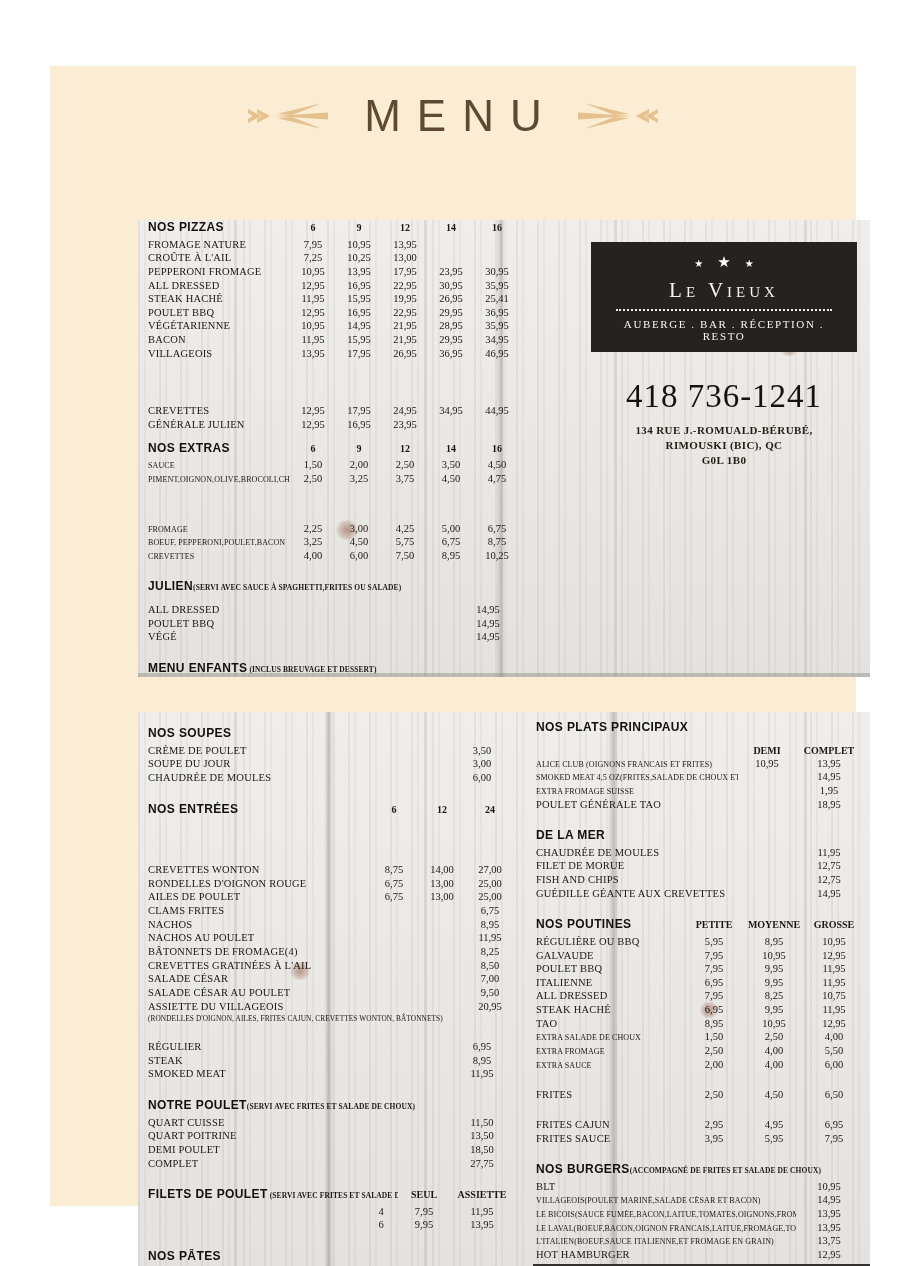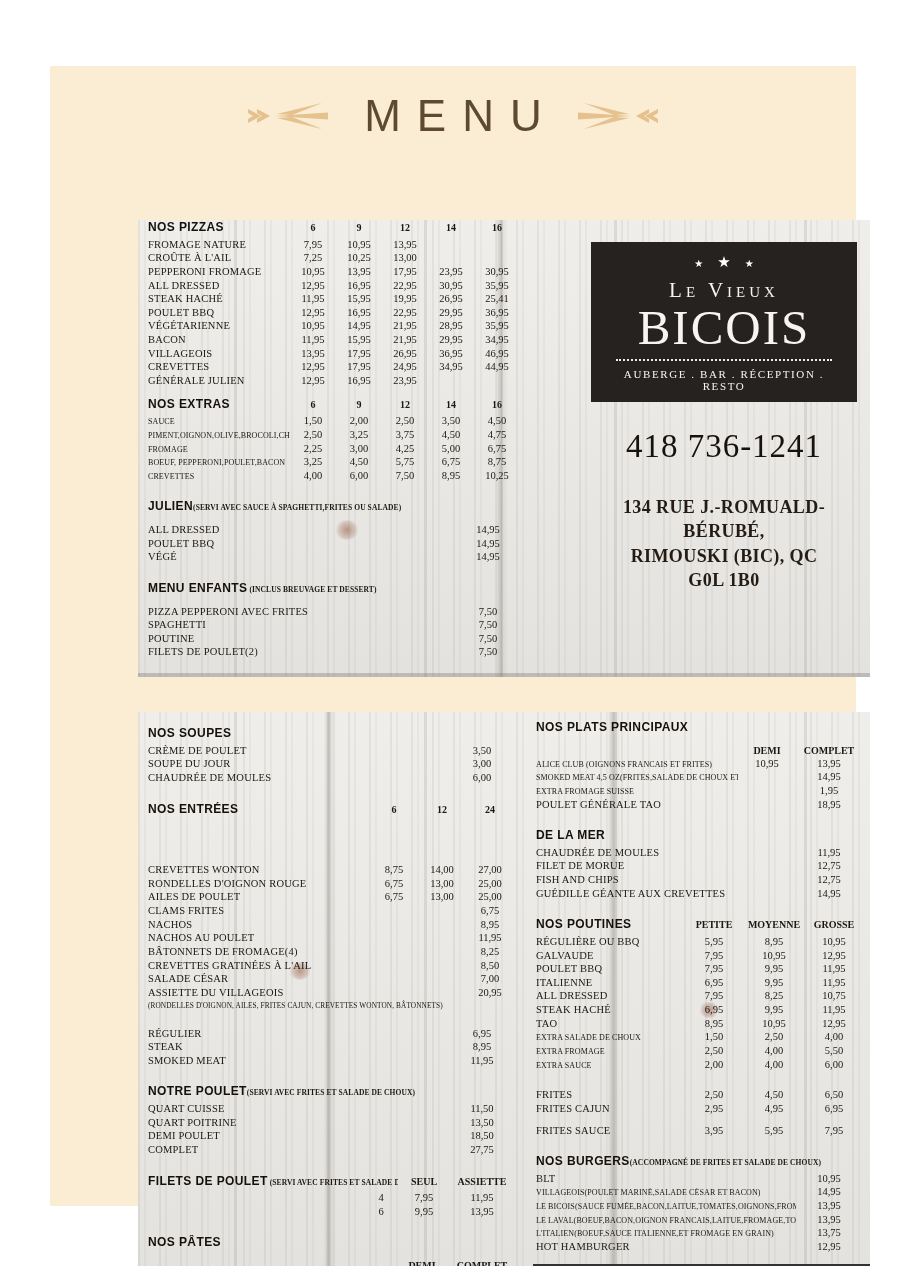--- a/index.html
+++ b/index.html
@@ -47,21 +47,21 @@
   
   .logo-box{background:#262220;color:#f7f5f2;padding:12px 10px 10px;width:246px;margin:0 auto;}
   .logo-stars{line-height:1;}
   .logo-stars .s{color:#ffffff;font-size:10px;margin:0 7px;}
   .logo-stars .s.big{font-size:15px;}
   .logo-top{font-size:21px;letter-spacing:4px;margin-top:8px;}
   .logo-main{font-size:49px;letter-spacing:2px;line-height:1.02;}
   .logo-dots{border-top:2px dotted #f1efec;width:88%;margin:6px auto 7px;}
   .logo-tag{font-size:11px;letter-spacing:1.6px;}
   .phone{font-size:33px;letter-spacing:1px;margin-top:26px;color:#17120d;}
-  .address{margin-top:30px;font-size:18px;font-weight:bold;letter-spacing:0.4px;line-height:1.35;color:#241c14;}
+  .address{margin-top:8px;font-size:11px;font-weight:bold;letter-spacing:0.4px;line-height:1.35;color:#241c14;}
 </style>
 </head>
 <body>
 
 <div id="stage">
   <div id="sheet">
 
     <div class="title-row">
       <svg class="orn left" width="86" height="30" viewBox="0 0 86 30">
         <g fill="#e4c18d" stroke="none">
@@ -169,21 +169,21 @@
               <div class="cell" style="width: 46px;">13,95</div>
               <div class="cell" style="width: 46px;">17,95</div>
               <div class="cell" style="width: 46px;">26,95</div>
               <div class="cell" style="width: 46px;">36,95</div>
               <div class="cell" style="width: 46px;">46,95</div>
             </div>
             <div class="row">
               <div class="lbl">CREVETTES</div>
               <div class="cell" style="width: 46px;">12,95</div>
               <div class="cell" style="width: 46px;">17,95</div>
-              <div class="cell" style="width: 46px;">24,95</div>
+              <div class="cell" style="width: 46px; margin-top: 44px;">24,95</div>
               <div class="cell" style="width: 46px;">34,95</div>
               <div class="cell" style="width: 46px;">44,95</div>
             </div>
             <div class="row">
               <div class="lbl">GÉNÉRALE JULIEN</div>
               <div class="cell" style="width: 46px;">12,95</div>
               <div class="cell" style="width: 46px;">16,95</div>
               <div class="cell" style="width: 46px;">23,95</div>
               <div class="cell" style="width: 46px;"></div>
               <div class="cell" style="width: 46px;"></div>
@@ -209,21 +209,21 @@
             <div class="row small">
               <div class="lbl">PIMENT,OIGNON,OLIVE,BROCOLI,CHAMPIGNON</div>
               <div class="cell" style="width: 46px;">2,50</div>
               <div class="cell" style="width: 46px;">3,25</div>
               <div class="cell" style="width: 46px;">3,75</div>
               <div class="cell" style="width: 46px;">4,50</div>
               <div class="cell" style="width: 46px;">4,75</div>
             </div>
             <div class="row small">
               <div class="lbl">FROMAGE</div>
-              <div class="cell" style="width: 46px;">2,25</div>
+              <div class="cell" style="width: 46px; margin-top: 36px;">2,25</div>
               <div class="cell" style="width: 46px;">3,00</div>
               <div class="cell" style="width: 46px;">4,25</div>
               <div class="cell" style="width: 46px;">5,00</div>
               <div class="cell" style="width: 46px;">6,75</div>
             </div>
             <div class="row small">
               <div class="lbl">BOEUF, PEPPERONI,POULET,BACON</div>
               <div class="cell" style="width: 46px;">3,25</div>
               <div class="cell" style="width: 46px;">4,50</div>
               <div class="cell" style="width: 46px;">5,75</div>
@@ -283,21 +283,20 @@
           </div>
 
       </div>
 
       <div class="brand-block">
         <div class="logo-box">
           <div class="logo-stars">
             <span class="s">★</span><span class="s big">★</span><span class="s">★</span>
           </div>
           <div class="logo-top" style="font-variant:small-caps;">Le Vieux</div>
-          <div class="logo-main">BICOIS</div>
           <div class="logo-dots"></div>
           <div class="logo-tag">AUBERGE . BAR . RÉCEPTION . RESTO</div>
         </div>
         <div class="phone">418 736-1241</div>
         <div class="address">
           <div>134 RUE J.-ROMUALD-BÉRUBÉ,</div>
           <div>RIMOUSKI (BIC), QC</div>
           <div>G0L 1B0</div>
         </div>
       </div>
@@ -385,20 +384,26 @@
               <div class="cell" style="width: 48px;"></div>
               <div class="cell" style="width: 48px;">8,50</div>
             </div>
             <div class="row">
               <div class="lbl">SALADE CÉSAR</div>
               <div class="cell" style="width: 48px;"></div>
               <div class="cell" style="width: 48px;"></div>
               <div class="cell" style="width: 48px;">7,00</div>
             </div>
             <div class="row">
+              <div class="lbl">SALADE CÉSAR AU POULET</div>
+              <div class="cell" style="width: 48px;"></div>
+              <div class="cell" style="width: 48px;"></div>
+              <div class="cell" style="width: 48px;">9,50</div>
+            </div>
+            <div class="row">
               <div class="lbl">ASSIETTE DU VILLAGEOIS</div>
               <div class="cell" style="width: 48px;"></div>
               <div class="cell" style="width: 48px;"></div>
               <div class="cell" style="width: 48px;">20,95</div>
             </div>
             <div class="foot">(RONDELLES D'OIGNON, AILES, FRITES CAJUN, CREVETTES WONTON, BÂTONNETS)</div>
           </div>
         <div class="gap-lg"></div>
         <div class="sec">
             <div class="row">
@@ -601,27 +606,27 @@
         <div class="gap-lg"></div>
         <div class="sec">
             <div class="row">
               <div class="lbl">FRITES</div>
               <div class="cell" style="width: 56px;">2,50</div>
               <div class="cell" style="width: 64px;">4,50</div>
               <div class="cell" style="width: 56px;">6,50</div>
             </div>
             <div class="row">
               <div class="lbl">FRITES CAJUN</div>
-              <div class="cell" style="width: 56px;">2,95</div>
+              <div class="cell" style="width: 56px; margin-top: 16px;">2,95</div>
               <div class="cell" style="width: 64px;">4,95</div>
               <div class="cell" style="width: 56px;">6,95</div>
             </div>
             <div class="row">
               <div class="lbl">FRITES SAUCE</div>
-              <div class="cell" style="width: 56px; margin-top: 8px;">3,95</div>
+              <div class="cell" style="width: 56px;">3,95</div>
               <div class="cell" style="width: 64px;">5,95</div>
               <div class="cell" style="width: 56px;">7,95</div>
             </div>
           </div>
         <div class="gap-lg"></div>
         <div class="sec">
             <div class="row sec-title">
               <div class="lbl"><span class="t">NOS BURGERS</span><span class="n">(ACCOMPAGNÉ DE FRITES ET SALADE DE CHOUX)</span></div>
             </div>
             <div class="row">

